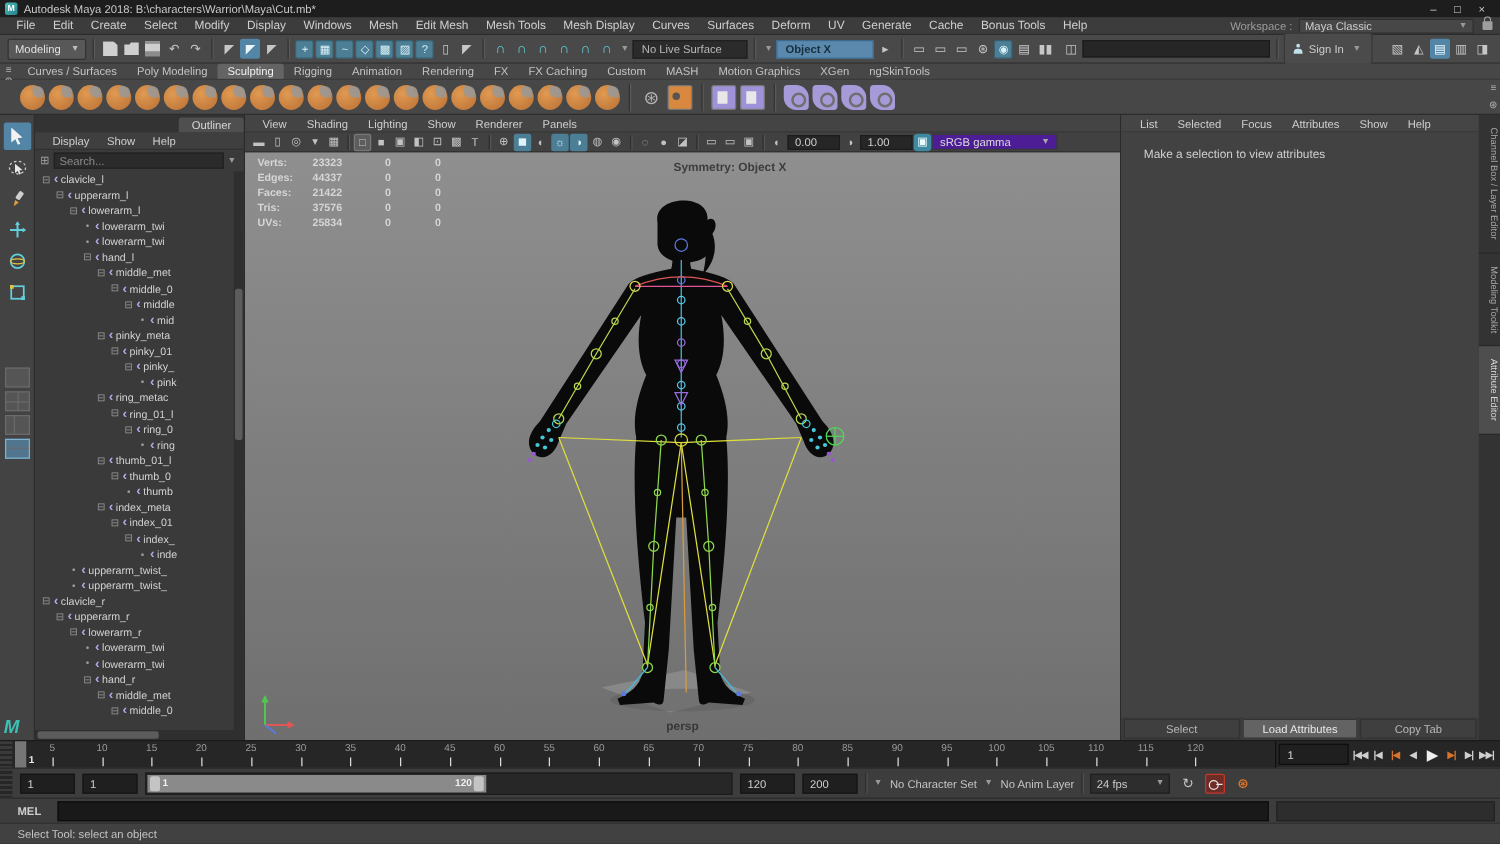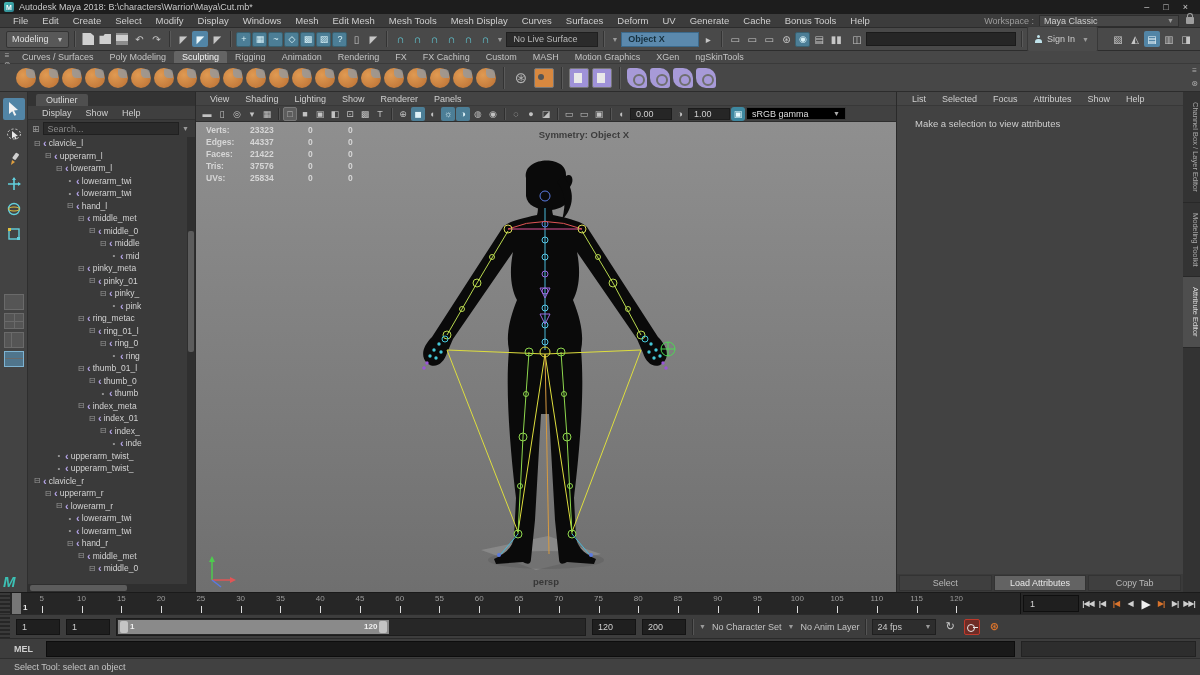--- a/index.html
+++ b/index.html
@@ -76,21 +76,21 @@
   .lay{width:20px;height:16px;border:1px solid #6a6a6a;background:#555;position:relative;}
   .lay.active{border-color:#7db3d2;background:#50758c;}
   .lay.four::before{content:"";position:absolute;left:50%;top:0;bottom:0;width:1px;background:#6a6a6a;}
   .lay.four::after{content:"";position:absolute;top:50%;left:0;right:0;height:1px;background:#6a6a6a;}
   .lay.side::before{content:"";position:absolute;left:35%;top:0;bottom:0;width:1px;background:#6a6a6a;}
   .lay.stack::before{content:"";position:absolute;top:40%;left:0;right:0;height:1px;background:#6a6a6a;}
   .maya-logo{position:absolute;bottom:2px;left:3px;font-size:15px;font-weight:bold;font-style:italic;color:#3cc0b4;}
 
   
   .outliner{width:168px;background:#3c3c3c;border-right:1px solid #2a2a2a;display:flex;flex-direction:column;flex:0 0 auto;min-height:0;}
-  .out-tabrow{height:14px;background:#333;display:flex;align-items:flex-end;padding-left:8px;flex:0 0 auto;}
+  .out-tabrow{height:14px;background:#333;display:flex;align-items:flex-end;padding-left:8px;flex:0 0 auto;justify-content:flex-end;}
   .out-tab{background:#4f4f4f;color:#d8d8d8;padding:1px 10px;font-size:9px;border-radius:2px 2px 0 0;}
   .out-menus{height:14px;display:flex;align-items:center;padding-left:8px;gap:2px;background:#3f3f3f;border-bottom:1px solid #313131;flex:0 0 auto;}
   .out-menu{padding:0 6px;color:#cfcfcf;}
   .search-row{height:17px;display:flex;align-items:center;gap:3px;padding:0 4px;background:#3a3a3a;flex:0 0 auto;}
   .search-exp{color:#9a9a9a;font-size:9px;}
   .search-field{flex:1;height:13px;background:#2b2b2b;border:1px solid #202020;display:flex;align-items:center;padding:0 4px;color:#8a8a8a;}
   .search-car{color:#9a9a9a;font-size:7px;padding-right:2px;}
   .tree{flex:1;position:relative;overflow:hidden;background:#3a3a3a;}
   .tree-rows{position:absolute;inset:0 8px 0 0;}
   .tr{height:12.5px;display:flex;align-items:center;white-space:nowrap;overflow:hidden;}
@@ -106,21 +106,21 @@
   .viewport{width:701px;display:flex;flex-direction:column;flex:0 0 auto;border-right:1px solid #2a2a2a;min-height:0;}
   .vp-menus{height:13px;background:#444;display:flex;align-items:center;padding-left:6px;flex:0 0 auto;}
   .vp-menu{padding:0 8px;color:#cfcfcf;font-size:9px;}
   .vp-toolbar{height:17px;background:#414141;border-top:1px solid #383838;border-bottom:1px solid #2e2e2e;display:flex;align-items:center;gap:1px;padding:0 4px;flex:0 0 auto;}
   .vt-g{min-width:14px;height:14px;display:flex;align-items:center;justify-content:center;font-size:9px;color:#c2c2c2;border-radius:2px;flex:0 0 auto;}
   .vt-g.sel{background:#5d5d5d;border:1px solid #787878;}
   .vt-g.hl{background:#4c7e96;color:#def2f8;}
   .vt-g.tealbg{background:#3e88a0;color:#eafcff;border-radius:3px;}
   .vt-sep{width:1px;height:12px;background:#2f2f2f;box-shadow:1px 0 0 #555;margin:0 3px;flex:0 0 auto;}
   .vt-f{height:12px;background:#262626;border:1px solid #1c1c1c;color:#cfcfcf;display:flex;align-items:center;padding:0 5px;min-width:42px;flex:0 0 auto;}
-  .vt-dd{height:13px;background:#000000;border:1px solid #3a3a3a;display:flex;align-items:center;gap:14px;padding:0 5px;color:#ddd;min-width:100px;flex:0 0 auto;}
+  .vt-dd{height:13px;background:#4c1d95;border:1px solid #3a3a3a;display:flex;align-items:center;gap:14px;padding:0 5px;color:#ddd;min-width:100px;flex:0 0 auto;}
   .vt-dd .car{margin-left:auto;color:#aaa;font-size:7px;}
   .canvas{flex:1;position:relative;background:linear-gradient(#8f8f8f,#6f6f6f);overflow:hidden;}
   .hud{position:absolute;left:10px;top:2px;}
   .hud-row{display:flex;height:12px;align-items:center;font-weight:bold;color:#d6d6d6;font-size:8.5px;}
   .hud-row span:nth-child(1){width:44px;}
   .hud-row span:nth-child(2){width:58px;}
   .hud-row span:nth-child(3){width:40px;}
   .hud-row span:nth-child(4){width:40px;}
   .symmetry{position:absolute;top:7px;left:50%;transform:translateX(-8%);color:#3d3d3d;font-weight:bold;font-size:9.5px;}
   .persp{position:absolute;bottom:5px;left:50%;transform:translateX(-50%);color:#373737;font-weight:bold;font-size:9.5px;}

